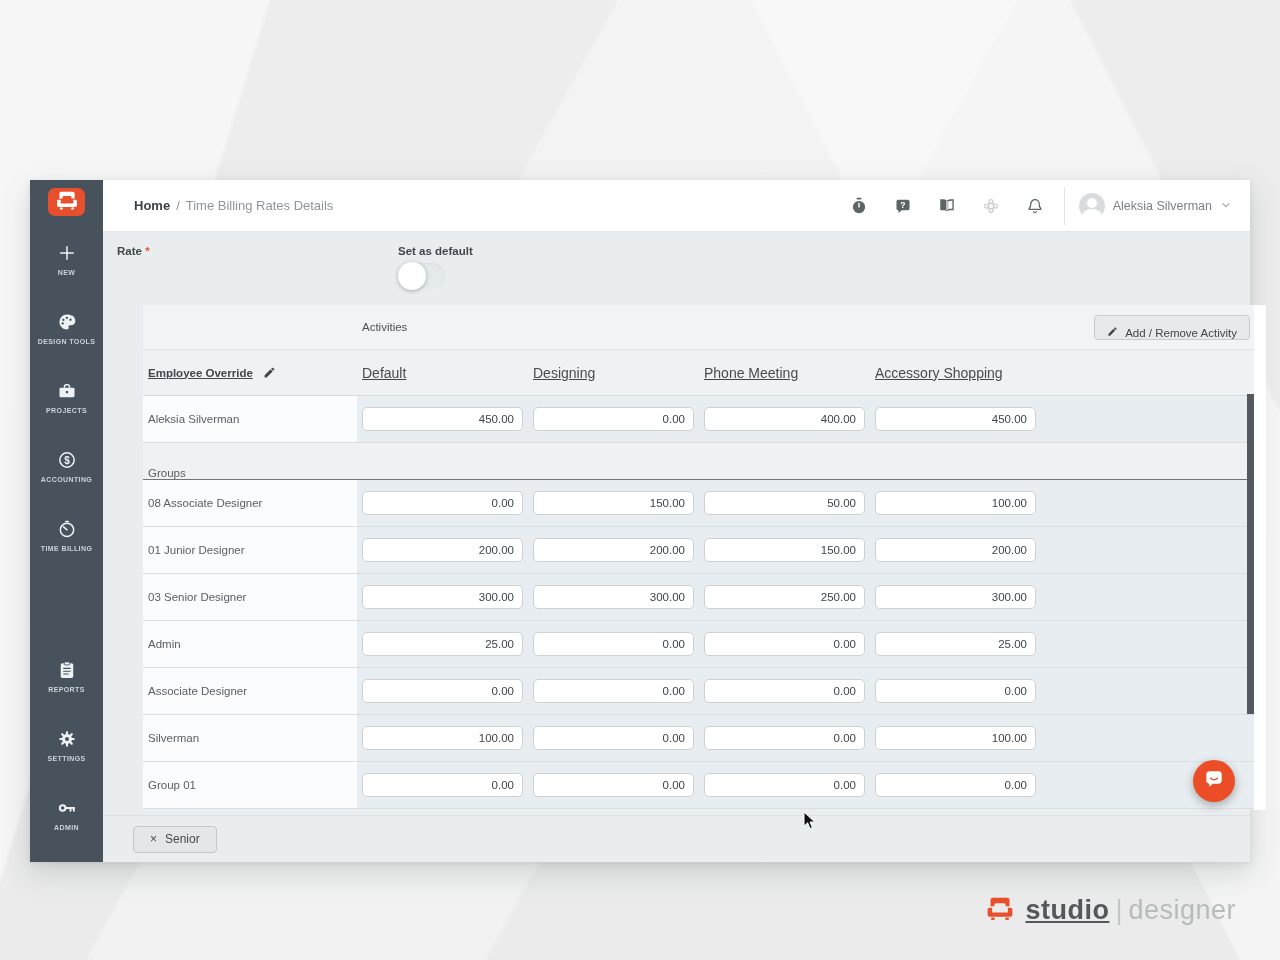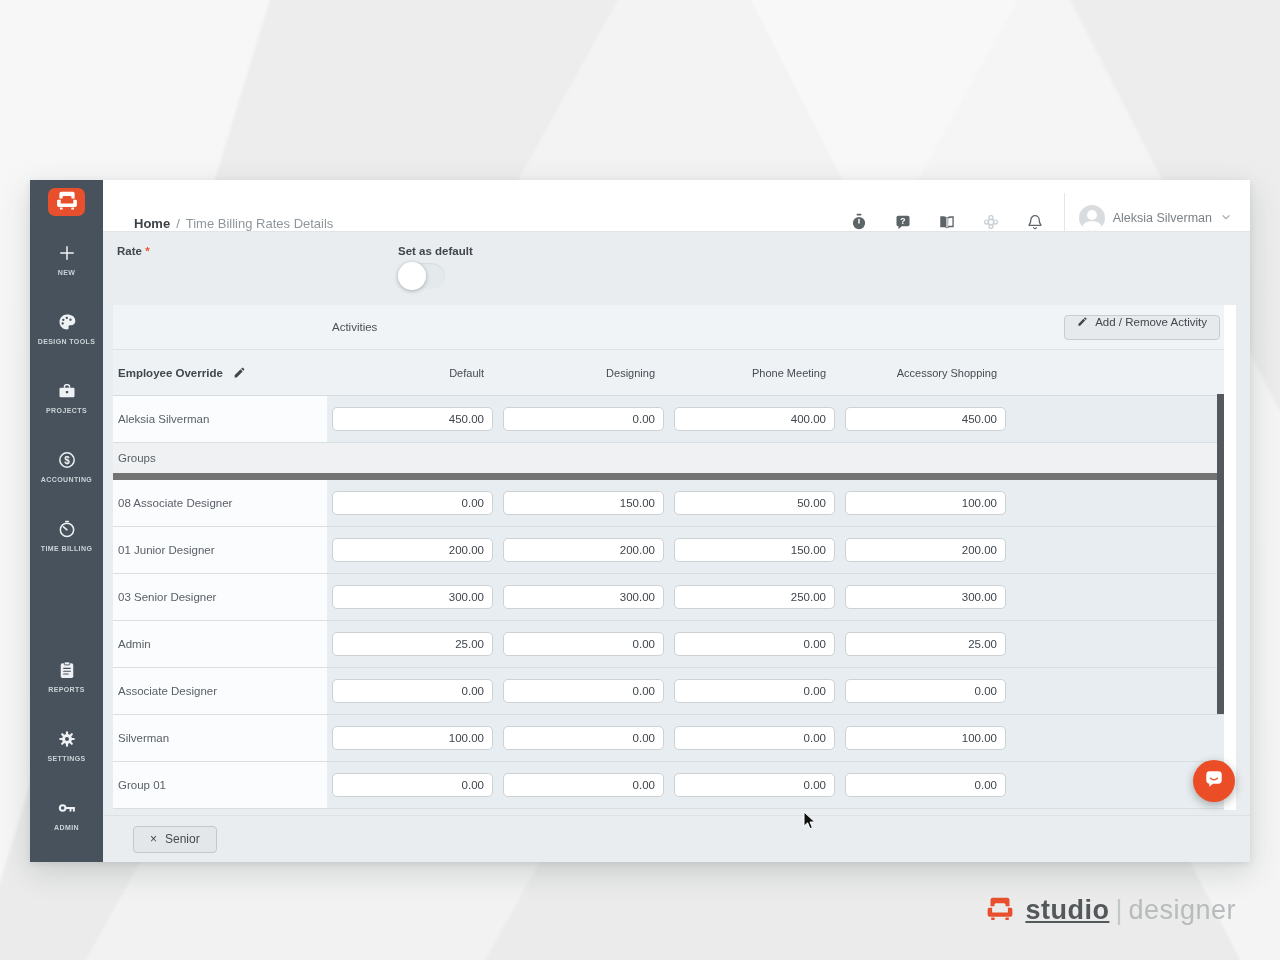--- a/index.html
+++ b/index.html
@@ -34,21 +34,21 @@
   .nav { margin-top:26px; display:flex; flex-direction:column; align-items:center; width:100%; }
   .nav-item { height:69px; width:100%; display:flex; flex-direction:column; align-items:center; justify-content:flex-start; cursor:pointer; }
   .nav-item.gap { margin-top:72px; }
   .nav-icon { height:22px; display:flex; align-items:center; justify-content:center; }
   .nav-label { margin-top:5px; font-size:7px; font-weight:bold; letter-spacing:.4px; color:#ccd3d8; text-align:center; }
 
   
   .main { flex:1; min-width:0; display:flex; flex-direction:column; position:relative; }
 
   .topbar { height:52px; flex:none; background:#ffffff; border-bottom:1px solid #e2e5e7;
-    display:flex; align-items:flex-end; padding:0 18px 0 31px; }
+    display:flex; align-items:center; padding:0 18px 0 31px; }
   .breadcrumb { font-size:13px; display:flex; align-items:center; gap:6px; }
   .crumb-home { font-weight:bold; color:#3b4247; cursor:pointer; }
   .crumb-sep, .crumb-current { color:#8f969b; }
   .topbar-icons { margin-left:auto; display:flex; align-items:center; gap:26px; }
   .tb-icon { width:18px; height:18px; display:flex; align-items:center; justify-content:center; cursor:pointer; }
   .tb-divider { width:1px; height:38px; background:#e3e6e8; margin:0 14px 0 20px; }
   .user-chip { display:flex; align-items:center; gap:8px; cursor:pointer; }
   .avatar { width:26px; height:26px; border-radius:50%; background:#d9dcde; overflow:hidden; position:relative; }
   .avatar .head { position:absolute; left:8px; top:5px; width:10px; height:10px; border-radius:50%; background:#fff; }
   .avatar .body { position:absolute; left:3px; top:16px; width:20px; height:14px; border-radius:50%; background:#fff; }
@@ -61,43 +61,43 @@
   .name-group { position:absolute; left:14px; top:13px; }
   .name-input { margin-top:5px; width:268px; height:28px; border:1px solid #c9ced1; border-radius:4px;
     background:#fff; padding:0 10px; font-family:inherit; font-size:12.5px; font-weight:bold; color:#4a5157; }
   .toggle-group { position:absolute; left:295px; top:13px; }
   .toggle { margin-top:6px; width:47px; height:26px; border-radius:13px; background:#e4e9eb;
     box-shadow:inset 0 1px 2px rgba(0,0,0,.06); position:relative; cursor:pointer; }
   .toggle-knob { position:absolute; left:0; top:-1px; width:28px; height:28px; border-radius:50%;
     background:#fff; box-shadow:0 1px 4px rgba(0,0,0,.28); }
 
   
-  .table-panel { margin-left:3px; width:1130px; height:505px; flex:none; background:#e7edf0; position:relative;padding-left:7px; }
+  .table-panel { margin-left:33px; width:1130px; height:505px; flex:none; background:#e7edf0; position:relative;padding-left:7px; }
   .activities-row { height:45px; background:#f1f4f6; border-bottom:1px solid #dfe3e6;
     display:flex; align-items:center; padding-left:219px; position:relative; }
   .activities-title { font-size:11.5px; color:#4a5156; }
   .add-activity-btn { position:absolute; right:16px; top:10px; height:25px; padding:0 12px;
     background:#e7eaec; border:1px solid #c7ccd0; border-radius:4px;
-    display:flex; align-items:flex-start; gap:7px; font-size:11.5px; color:#40474d; cursor:pointer; }
-  .cols-row { height:46px; background:#eef2f4; border-bottom:1px solid #d6dbde; display:flex; align-items:center; }
+    display:flex; align-items:flex-end; gap:7px; font-size:11.5px; color:#40474d; cursor:pointer; }
+  .cols-row { height:46px; background:#eef2f4; border-bottom:1px solid #d6dbde; display:flex; align-items:center;text-decoration:underline; }
   .col-label-cell { width:219px; flex:none; padding-left:5px; display:flex; align-items:center; gap:10px;
     font-size:11.5px; font-weight:bold; color:#3f464c; }
   .edit-cols { cursor:pointer; display:flex; align-items:center; }
-  .col-head { width:161px; flex:none; margin-right:10px; text-align:right; padding-right:9px;
-    font-size:11px; color:#454c52; }
+  .col-head { width:161px; flex:none; margin-right:10px; text-align:left; padding-right:9px;
+    font-size:14px; color:#454c52; }
 
   .rows-area { position:relative; }
   .t-row { height:47px; display:flex; align-items:center; border-bottom:1px solid #d9dee1; background:#e7edf0; }
   .cell-label { width:214px; flex:none; height:100%; background:#fbfcfd; margin-right:5px;
     display:flex; align-items:center; padding-left:5px; font-size:11.5px; color:#596067; }
   .rate-input { width:161px; flex:none; height:24px; margin-right:10px; background:#fff;
     border:1px solid #ccd1d4; border-radius:5px; text-align:right; padding:0 8px;
     font-family:inherit; font-size:11.5px; color:#3e454b; }
-  .section-row { height:37px; display:flex; align-items:center; background:#eff1f2;
-    border-bottom:7px solid #737373; padding-left:5px; font-size:11.5px; color:#575e64; }
+  .section-row { height:37px; display:flex; align-items:flex-end; background:#eff1f2;
+    border-bottom:1px solid #737373; padding-left:5px; font-size:11.5px; color:#575e64; }
   .scroll-track { position:absolute; right:0; top:0; bottom:0; width:12px; background:#ffffff; }
   .scroll-thumb { position:absolute; right:12px; top:89px; width:7px; height:320px; background:#53595e; cursor:grab; }
 
   
   .bottom-bar { margin-top:auto; height:47px; flex:none; background:#e9edef; border-top:1px solid #dde1e4;
     display:flex; align-items:center; padding-left:30px; }
   .close-btn { height:27px; padding:0 16px; background:#e3e7e9; border:1px solid #c2c8cc; border-radius:4px;
     display:flex; align-items:center; gap:8px; font-size:12px; color:#434a50; cursor:pointer; }
   .close-x { font-size:12px; color:#434a50; }
 

